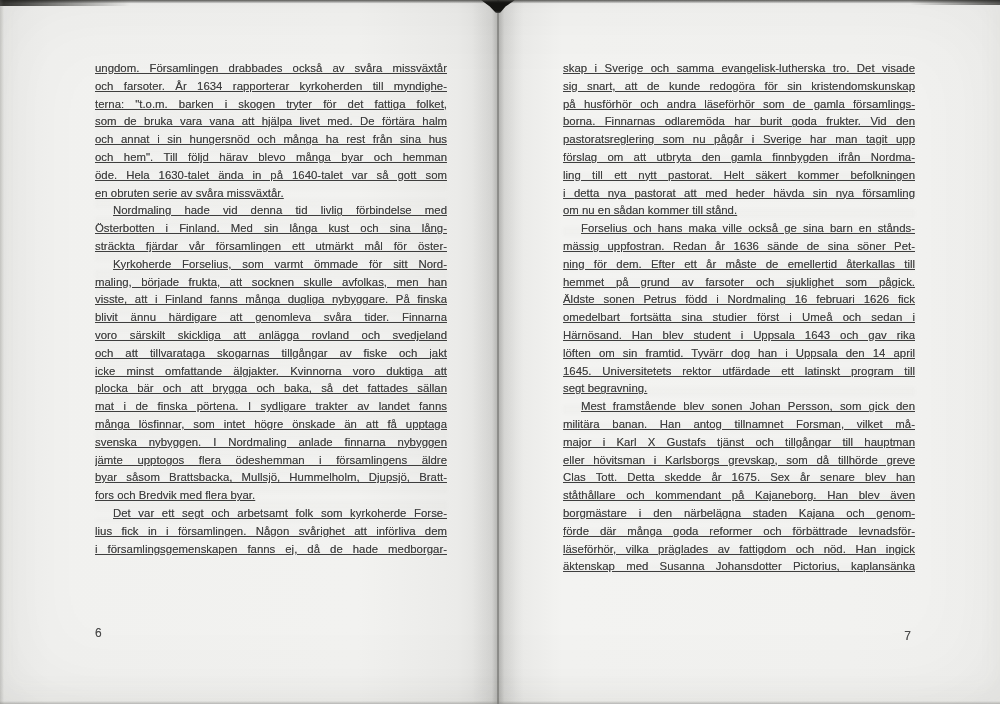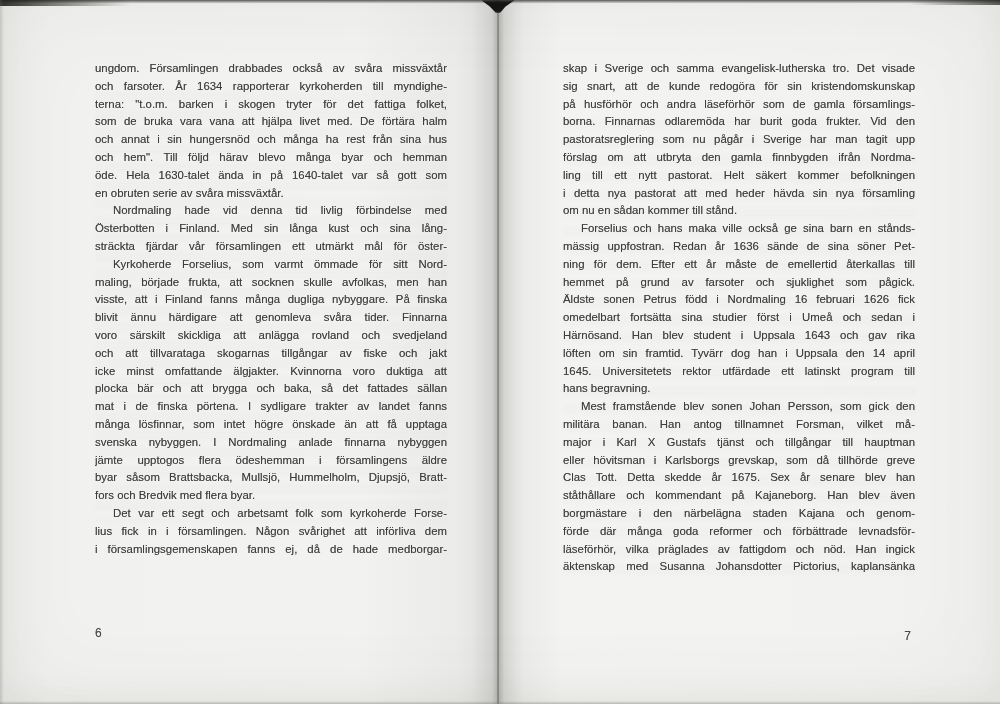--- a/index.html
+++ b/index.html
@@ -75,20 +75,21 @@
       rgba(110,110,108,0.040) 0 9px, rgba(110,110,108,0) 9px 17.8px);
   }
   .ghost-left{left:95px;top:92px;height:430px;}
   .ghost-right{left:563px;top:120px;height:460px;}
   .text-block{
     position:absolute;top:60px;width:352px;
     color:var(--ink);
     font-size:11.4px;
     letter-spacing:0;
     text-shadow:0 0 0.6px rgba(62,62,62,0.55);
+    text-decoration:underline;
   }
   .text-block.left{left:95px;}
   .text-block.right{left:563px;}
   .line{
     height:var(--lh);line-height:var(--lh);overflow:hidden;
     text-align:justify;text-align-last:justify;
   }
   .line.indent{padding-left:18px;}
   .line.para-end{text-align-last:left;}
   .page-number{
@@ -159,21 +160,21 @@
       <div class="line para-end">om nu en sådan kommer till stånd.</div>
       <div class="line indent">Forselius och hans maka ville också ge sina barn en stånds-</div>
       <div class="line">mässig uppfostran. Redan år 1636 sände de sina söner Pet-</div>
       <div class="line">ning för dem. Efter ett år måste de emellertid återkallas till</div>
       <div class="line">hemmet på grund av farsoter och sjuklighet som pågick.</div>
       <div class="line">Äldste sonen Petrus född i Nordmaling 16 februari 1626 fick</div>
       <div class="line">omedelbart fortsätta sina studier först i Umeå och sedan i</div>
       <div class="line">Härnösand. Han blev student i Uppsala 1643 och gav rika</div>
       <div class="line">löften om sin framtid. Tyvärr dog han i Uppsala den 14 april</div>
       <div class="line">1645. Universitetets rektor utfärdade ett latinskt program till</div>
-      <div class="line para-end">hans begravning.</div>
+      <div class="line para-end">segt begravning.</div>
       <div class="line indent">Mest framstående blev sonen Johan Persson, som gick den</div>
       <div class="line">militära banan. Han antog tillnamnet Forsman, vilket må-</div>
       <div class="line">major i Karl X Gustafs tjänst och tillgångar till hauptman</div>
       <div class="line">eller hövitsman i Karlsborgs grevskap, som då tillhörde greve</div>
       <div class="line">Clas Tott.  Detta skedde år 1675.  Sex år senare blev han</div>
       <div class="line">ståthållare och kommendant på Kajaneborg. Han blev även</div>
       <div class="line">borgmästare i den närbelägna staden Kajana och genom-</div>
       <div class="line">förde där många goda reformer och förbättrade levnadsför-</div>
       <div class="line">läseförhör, vilka präglades av fattigdom och nöd. Han ingick</div>
       <div class="line">äktenskap med Susanna Johansdotter Pictorius, kaplansänka</div>

